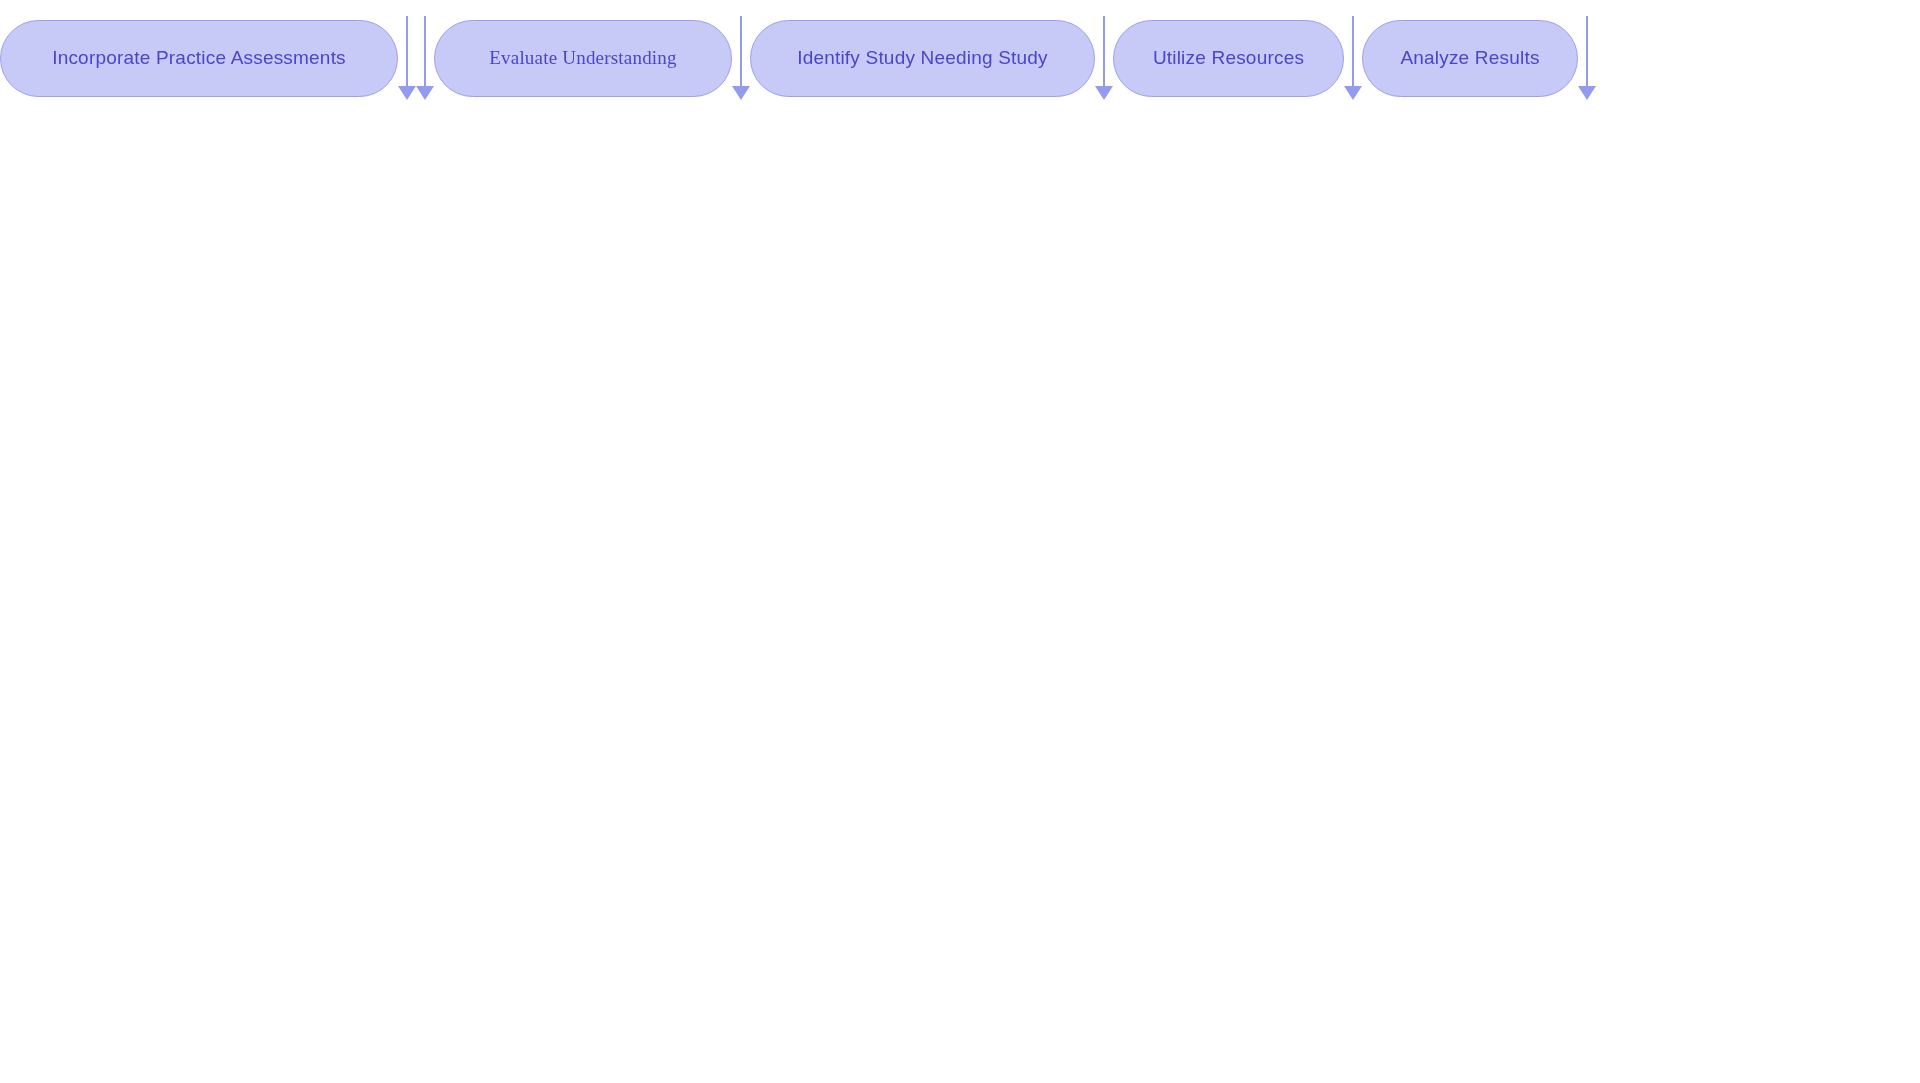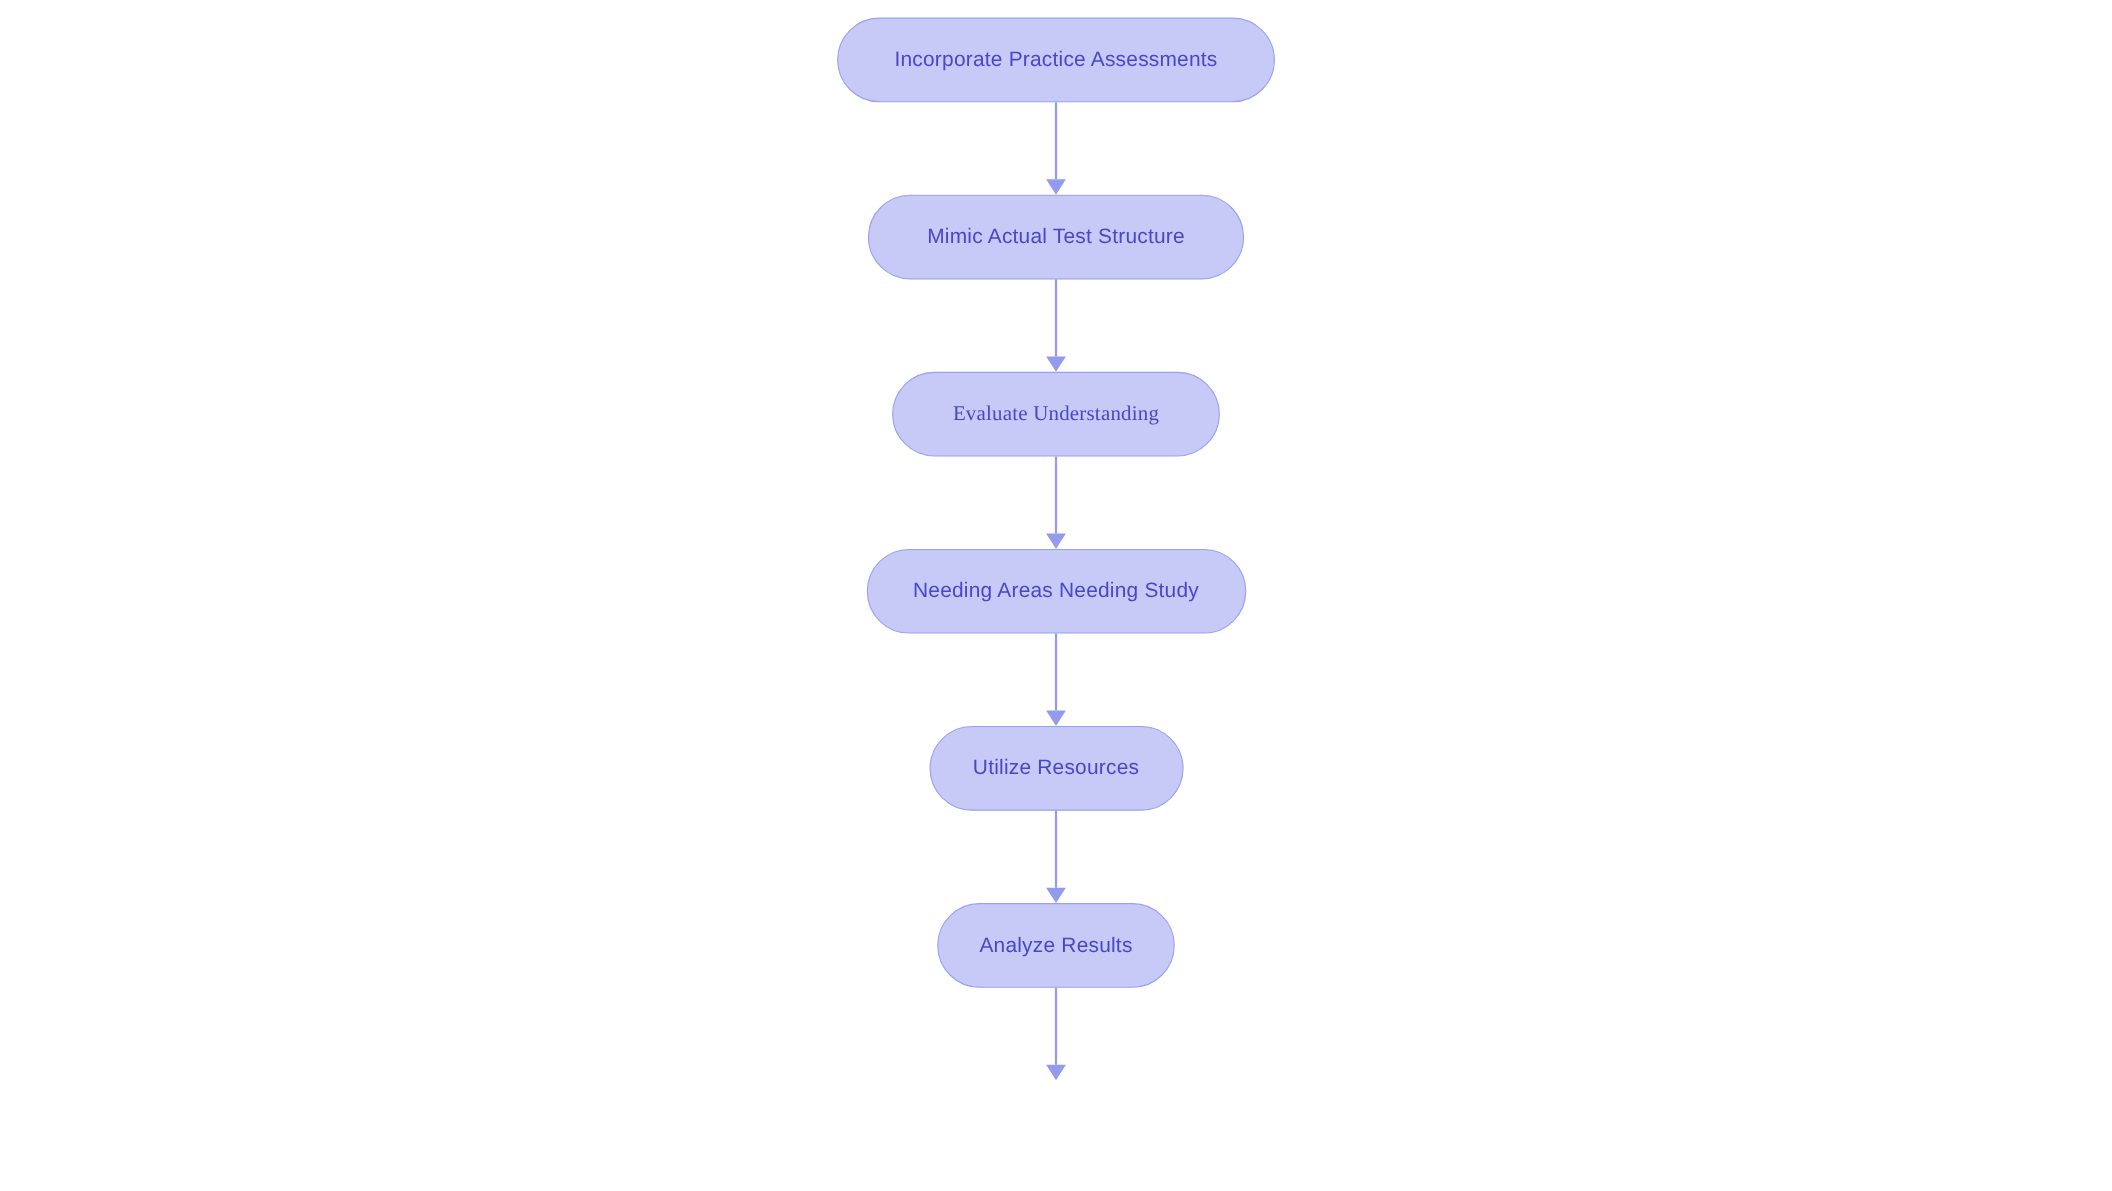--- a/index.html
+++ b/index.html
@@ -15,21 +15,21 @@
     overflow: hidden;
     font-family: "Liberation Sans", sans-serif;
   }
   .flow {
     position: absolute;
     left: 0;
     top: 0;
     width: 100%;
     padding-top: 16px;
     display: flex;
-    flex-direction: column;
+    flex-direction: row;
     align-items: center;
   }
   .node {
     box-sizing: border-box;
     height: 77px;
     padding: 0 24px;
     border-radius: 38.5px;
     background: var(--node-fill, #c7c9f7);
     border: 1.5px solid var(--node-border, #9aa0ef);
     color: var(--node-text, #4a46c9);
@@ -75,40 +75,37 @@
 
     <div class="node n1">
       <span>Incorporate Practice Assessments</span>
     </div>
 
     <div class="arrow">
       <div class="line"></div>
       <div class="head"></div>
     </div>
 
-    <div class="node n2">
-      <span>Mimic Actual Test Structure</span>
-    </div>
 
     <div class="arrow">
       <div class="line"></div>
       <div class="head"></div>
     </div>
 
     <div class="node n3">
       <span>Evaluate Understanding</span>
     </div>
 
     <div class="arrow">
       <div class="line"></div>
       <div class="head"></div>
     </div>
 
     <div class="node n4">
-      <span>Needing Areas Needing Study</span>
+      <span>Identify Study Needing Study</span>
     </div>
 
     <div class="arrow">
       <div class="line"></div>
       <div class="head"></div>
     </div>
 
     <div class="node n5">
       <span>Utilize Resources</span>
     </div>

